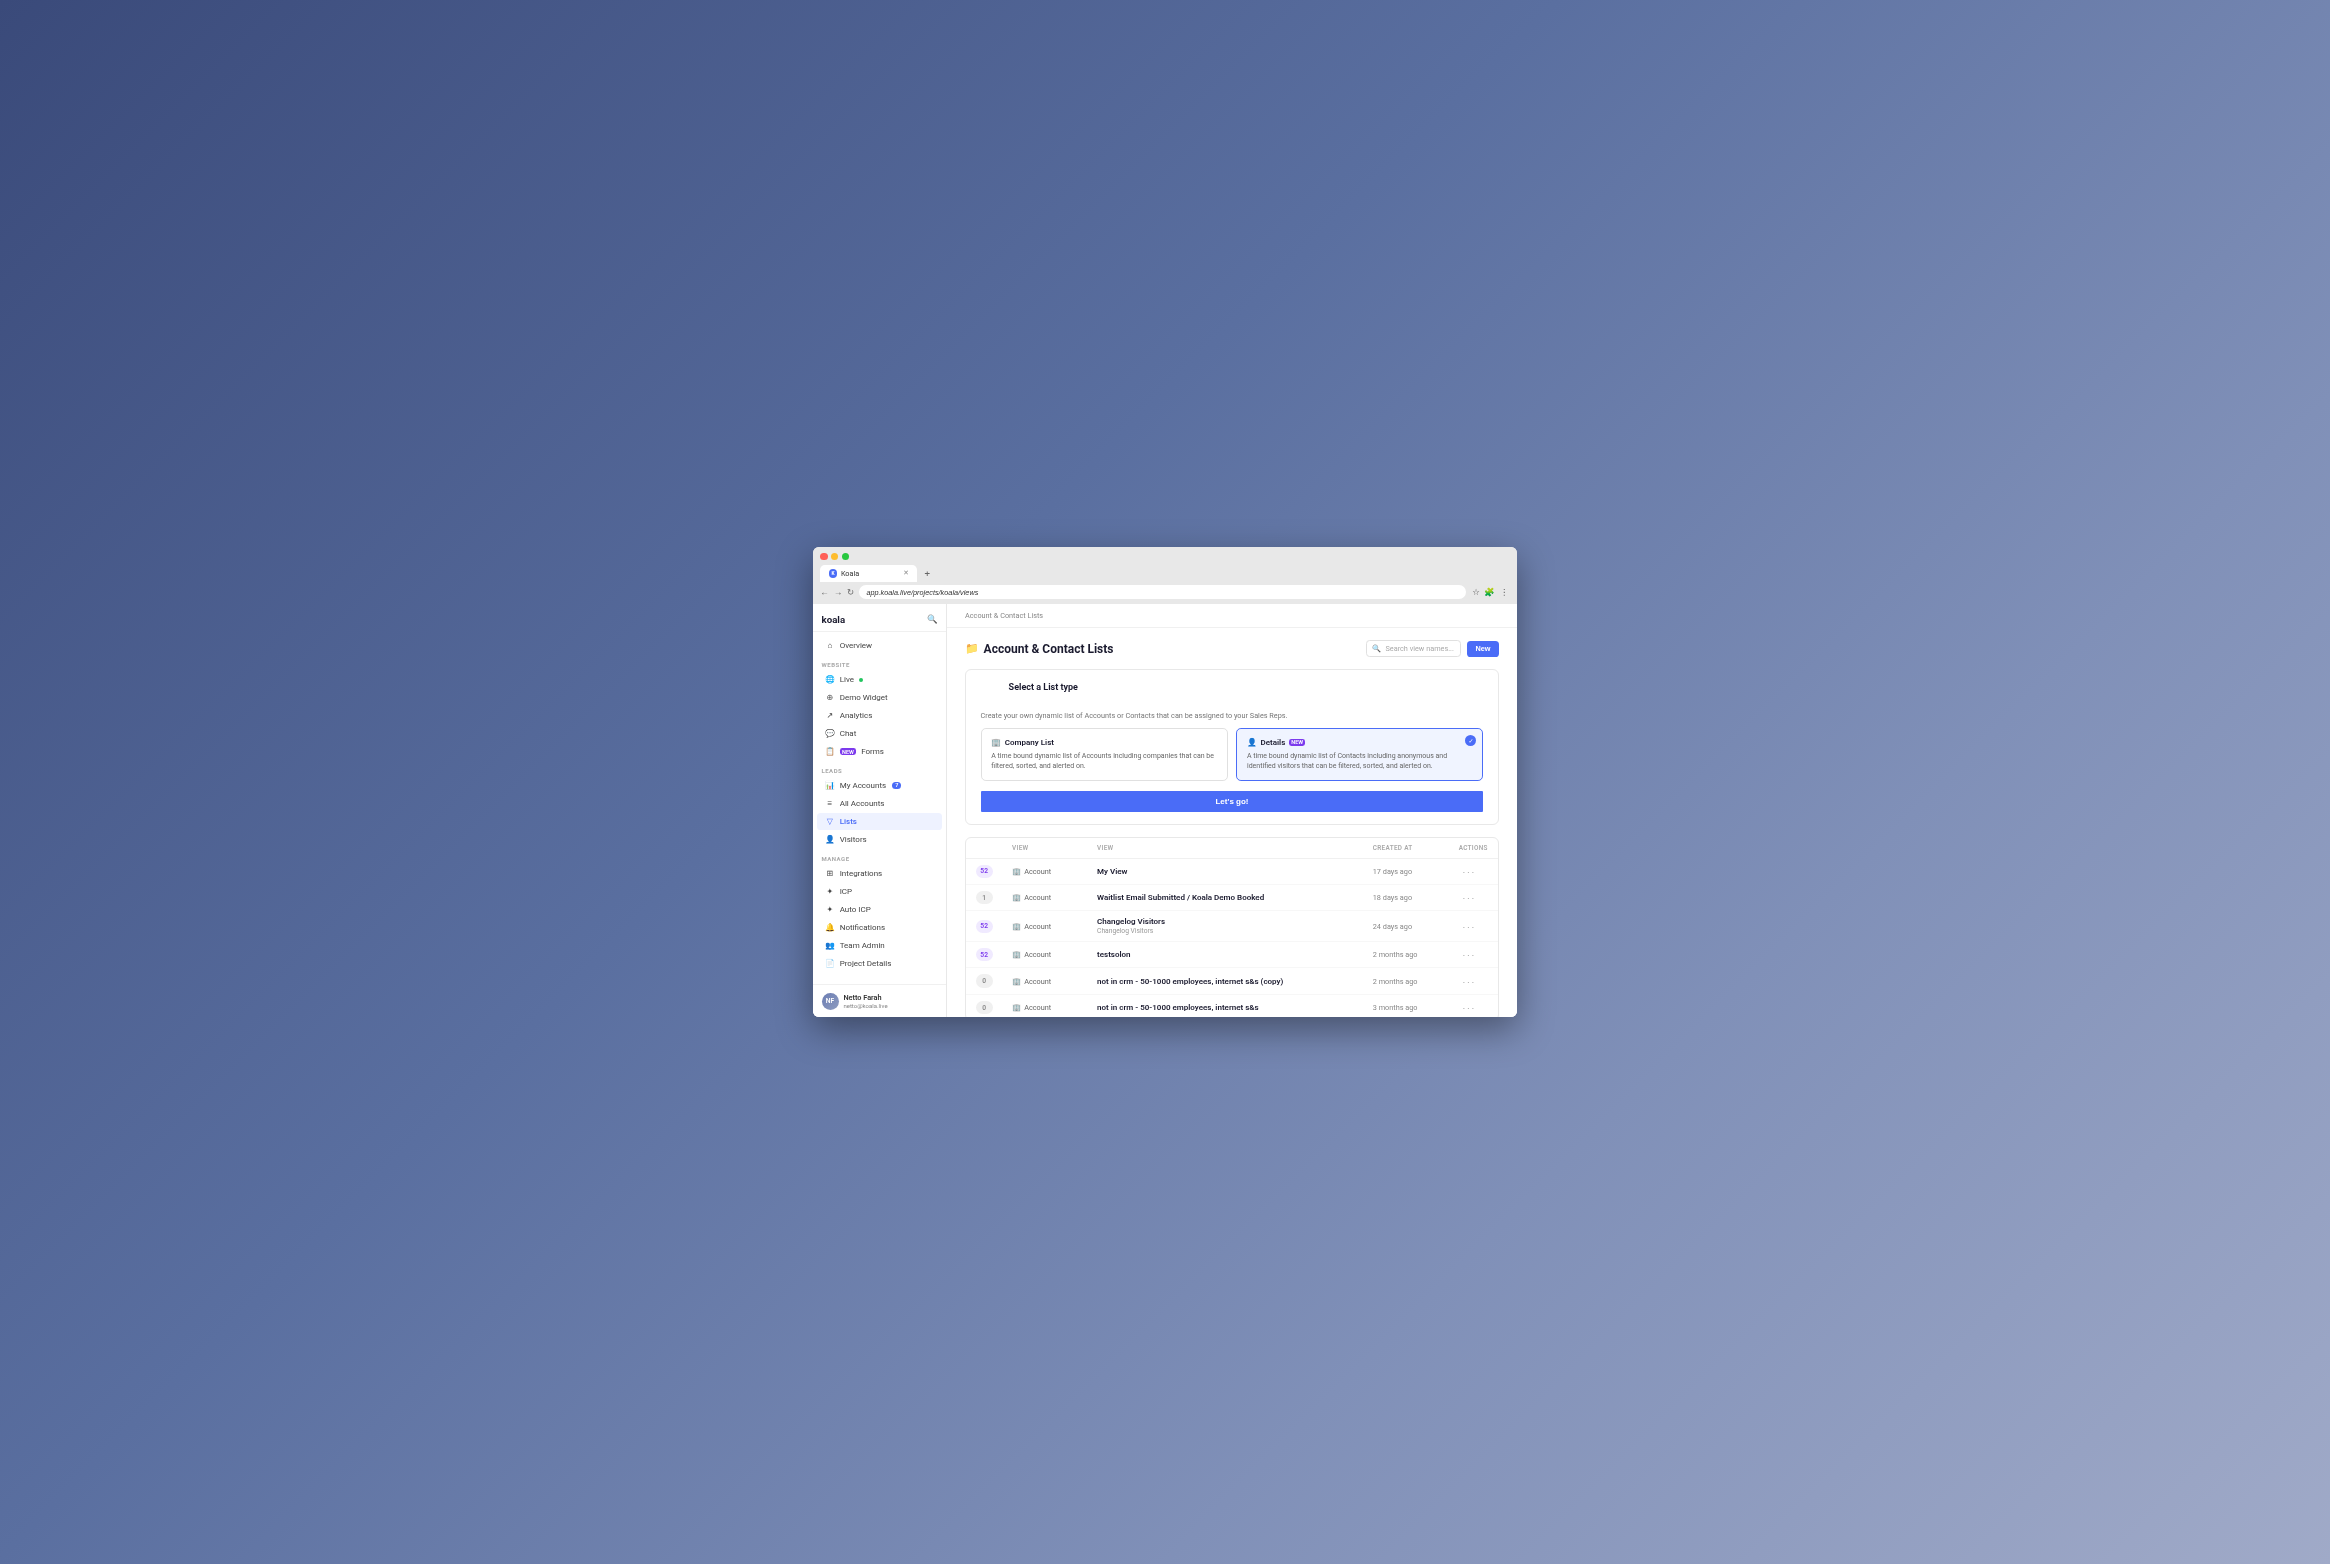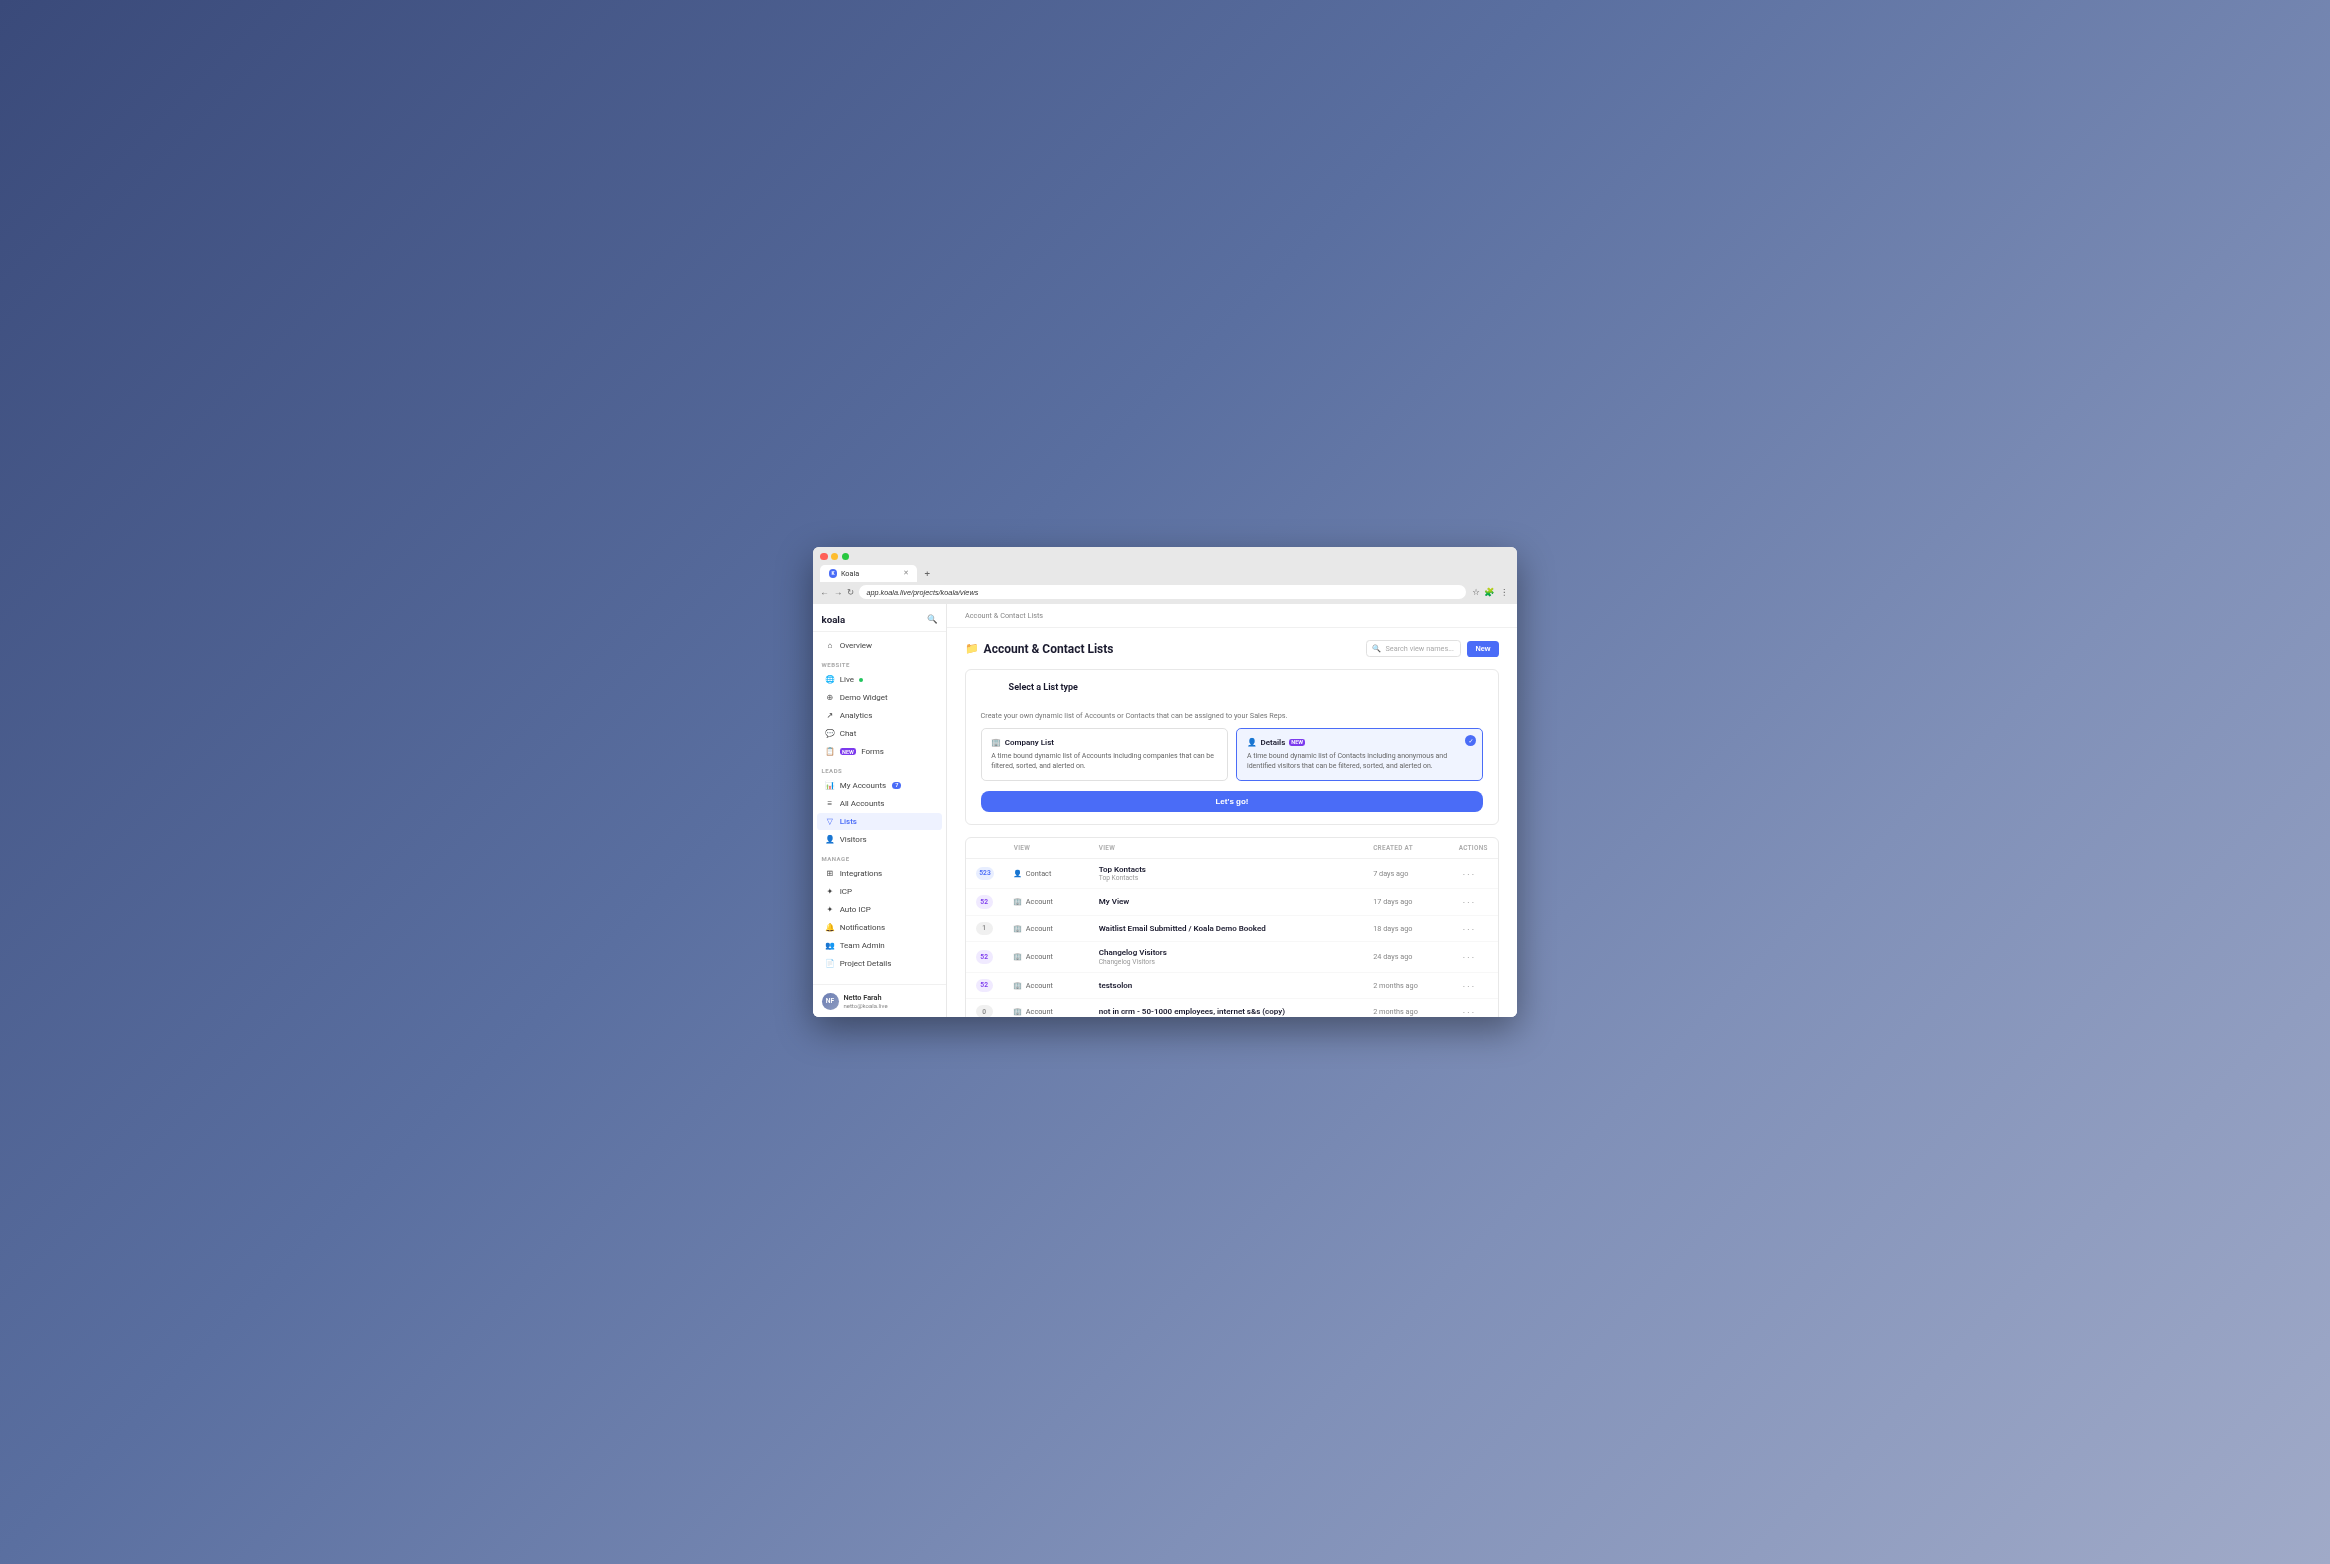--- a/index.html
+++ b/index.html
@@ -299,21 +299,21 @@
     .list-option-desc {
       font-size: 7px;
       color: #666;
       line-height: 1.5;
     }
     .btn-lets-go {
       width: 100%;
       background: #4a6cf7;
       color: white;
       border: none;
-      border-radius: 8px;
+      border-radius: 1px;
       padding: 6px;
       font-size: 8px;
       font-weight: 600;
       cursor: pointer;
     }
     
     .table-section {
       background: white;
       border: 0.6px solid #e8e8e8;
       border-radius: 6px;
@@ -567,41 +567,20 @@
             <thead>
               <tr>
                 <th style="width:36px;"></th>
                 <th style="width:85px;">VIEW</th>
                 <th>VIEW</th>
                 <th>CREATED AT</th>
                 <th style="width:49px;margin-top:28px;">ACTIONS</th>
               </tr>
             </thead>
             <tbody id="table-body">
-            <tr>
-      <td>
-        <span class="count-badge count-blue">523</span>
-      </td>
-      <td>
-        <div class="type-cell">
-          <span>👤</span>
-          <span>Contact</span>
-        </div>
-      </td>
-      <td style="cursor:pointer;">
-        <div class="view-name">Top Kontacts</div>
-        <div class="view-sub">Top Kontacts</div>
-      </td>
-      <td>
-        <span class="time-text">7 days ago</span>
-      </td>
-      <td>
-        <button class="actions-btn">···</button>
-      </td>
-    </tr>
                 <tr>
       <td>
         <span class="count-badge count-purple">52</span>
       </td>
       <td>
         <div class="type-cell">
           <span>🏢</span>
           <span>Account</span>
         </div>
       </td>

